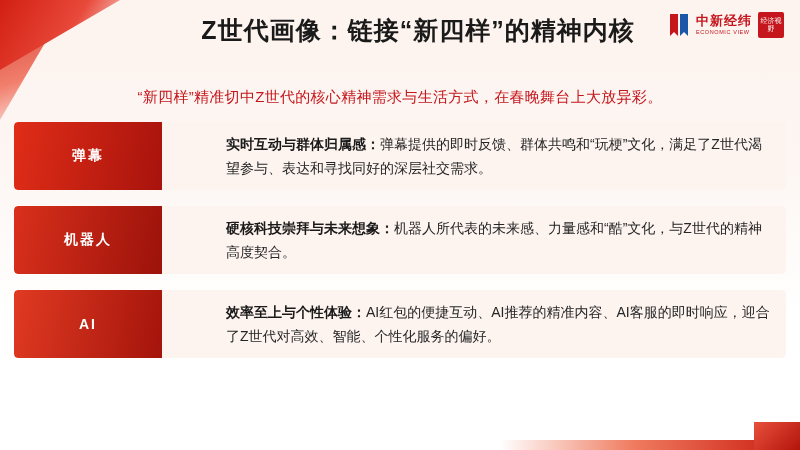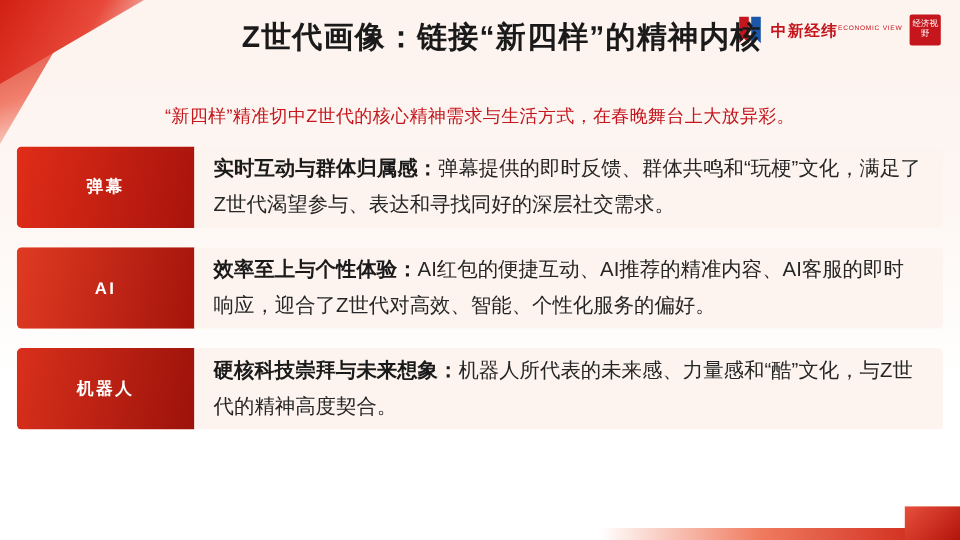--- a/index.html
+++ b/index.html
@@ -68,20 +68,21 @@
     align-items: center;
     gap: 6px;
   }
   .logo-mark {
     width: 22px;
     height: 26px;
     position: relative;
   }
   .logo-text {
     display: flex;
+    flex-direction: column;
     line-height: 1;
   }
   .logo-cn {
     font-size: 13px;
     font-weight: bold;
     color: #c4161c;
     letter-spacing: 1px;
   }
   .logo-en {
     font-size: 5.5px;
@@ -164,23 +165,24 @@
 
   .row-body {
     flex: 1 1 auto;
     background: #fdf4f0;
     display: flex;
     align-items: center;
     padding: 0 16px;
     border-radius: 0 4px 4px 0;
   }
   .row-text {
-    font-size: 17px;
+    font-size: 14px;
     line-height: 1.75;
     color: #262626;
+    margin-left: 48px;
   }
   .row-text b {
     font-weight: bold;
     color: #1a1a1a;
   }
 </style>
 </head>
 <body>
 
 <div class="slide">
@@ -211,35 +213,35 @@
       <div class="row-tag t0">弹幕</div>
       <div class="row-body">
         <div class="row-text">
           <b>实时互动与群体归属感：</b><span>弹幕提供的即时反馈、群体共鸣和“玩梗”文化，满足了Z世代渴望参与、表达和寻找同好的深层社交需求。</span>
         </div>
       </div>
     </div>
 
 
     <div class="row">
+      <div class="row-tag t3">机器人</div>
+      <div class="row-body">
+        <div class="row-text">
+          <b>硬核科技崇拜与未来想象：</b><span>机器人所代表的未来感、力量感和“酷”文化，与Z世代的精神高度契合。</span>
+        </div>
+      </div>
+    </div>
+
+    <div class="row">
       <div class="row-tag t2">AI</div>
       <div class="row-body">
         <div class="row-text">
           <b>效率至上与个性体验：</b><span>AI红包的便捷互动、AI推荐的精准内容、AI客服的即时响应，迎合了Z世代对高效、智能、个性化服务的偏好。</span>
         </div>
       </div>
     </div>
 
-    <div class="row">
-      <div class="row-tag t3">机器人</div>
-      <div class="row-body">
-        <div class="row-text">
-          <b>硬核科技崇拜与未来想象：</b><span>机器人所代表的未来感、力量感和“酷”文化，与Z世代的精神高度契合。</span>
-        </div>
-      </div>
-    </div>
-
   </div>
 
   <div class="bottom-bar"></div>
   <div class="bottom-block"></div>
 
 </div>
 
 </body></html>

